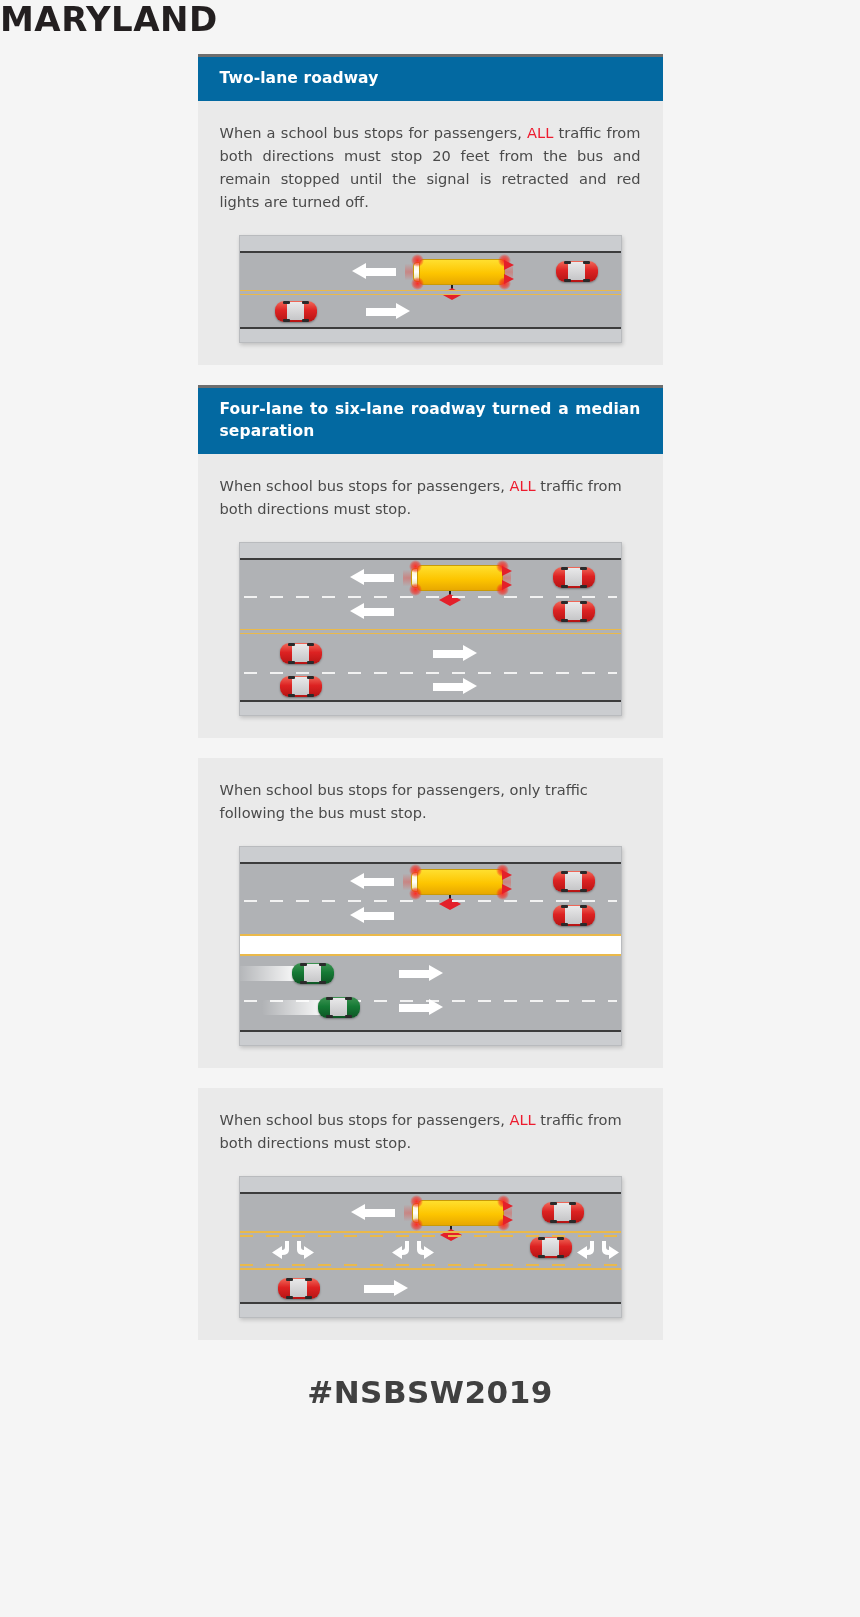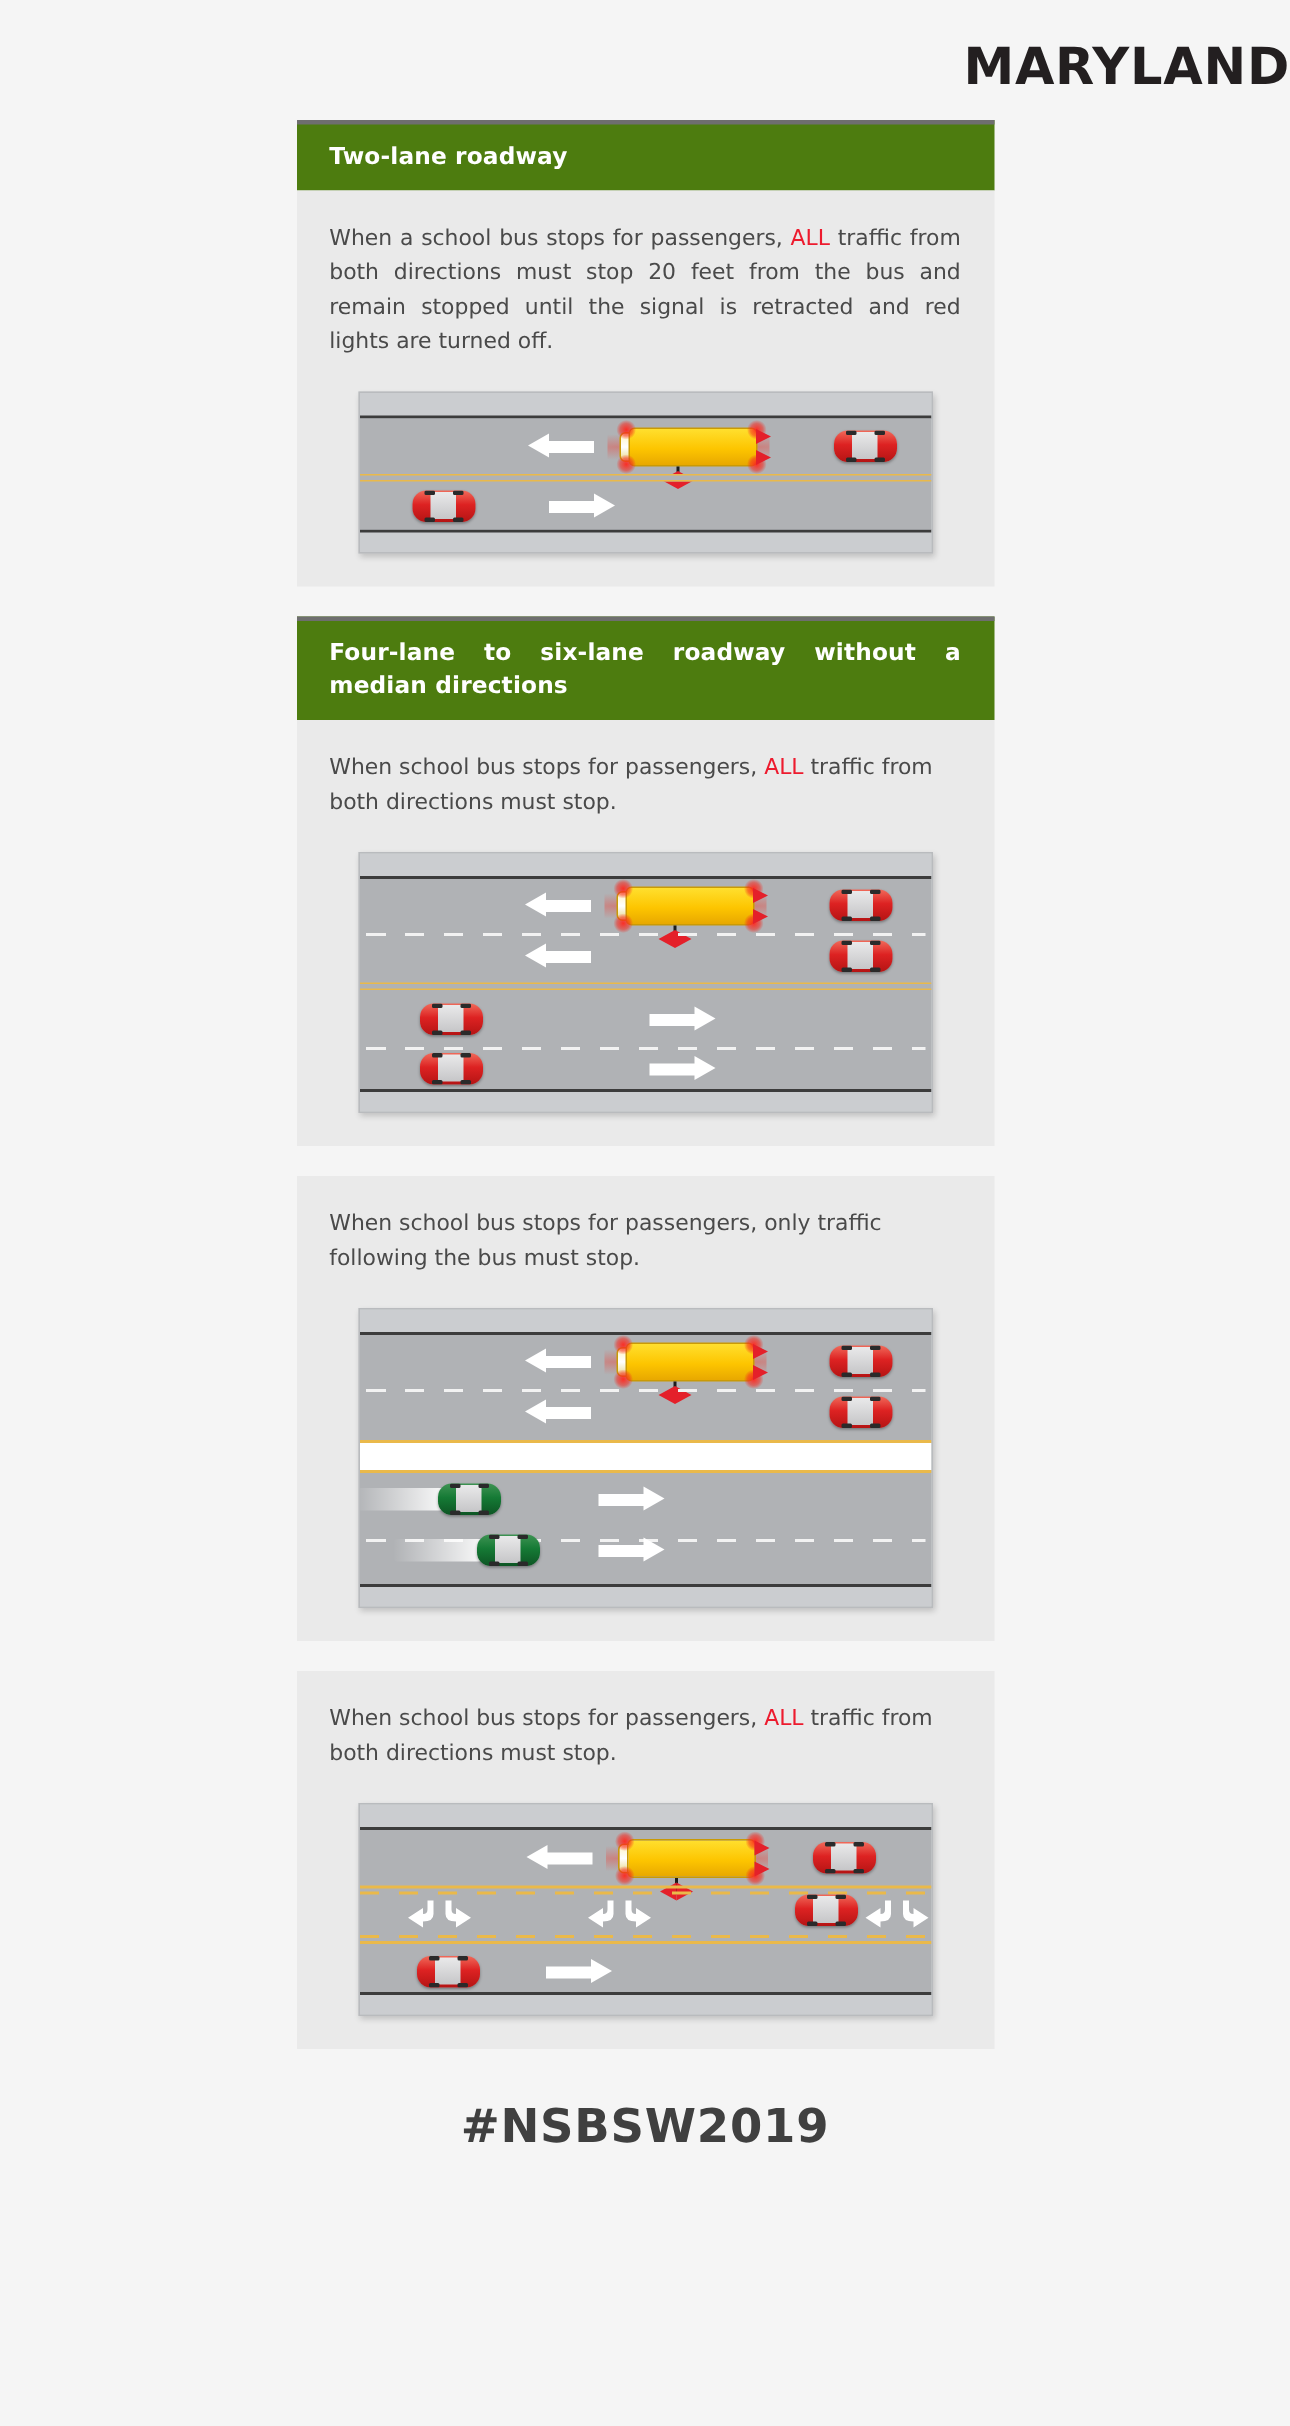--- a/index.html
+++ b/index.html
@@ -11,41 +11,41 @@
   }
   .page {
     position: relative;
     width: 860px;
     height: 1617px;
     background: #f5f5f5;
     overflow: hidden;
   }
 
   
-  .titleblock { padding-top: 26px; text-align: right; }
+  .titleblock { text-align: left; }
   .title-main {
     font-size: 34px;
     font-weight: 800;
     letter-spacing: 0.5px;
     color: #231f20;
     line-height: 1.12;
   }
   .title-sub {
     font-size: 30px;
     font-weight: 500;
     color: #ed1b2e;
     line-height: 1.15;
     margin-top: 1px;
   }
 
   
   .cards { width: 465px; margin: 16px auto 0 auto; }
   .card { margin-bottom: 20px; }
   .card-header {
-    background: #4d7c0f;
+    background: #0369a1;
     border-top: 3px solid #6e6e6e;
     color: #ffffff;
     font-size: 15.5px;
     font-weight: 700;
     line-height: 1.45;
     padding: 10px 22px 11px 22px;
     letter-spacing: 0.1px;
   }
   .card-header.justify { text-align: justify; text-align-last: left; }
   .card-body {
@@ -263,21 +263,21 @@
                   </div>
               </div>
             </div>
             <div class="shoulder-bot"></div>
           </div>
         </div>
       </div>
     </div>
 
     <div class="card">
-      <div class="card-header justify">Four-lane to six-lane roadway without a median directions</div>
+      <div class="card-header justify">Four-lane to six-lane roadway turned a median separation</div>
       <div class="card-body">
         <div class="card-text"><span>When school bus stops for passengers, </span><span class="hl">ALL</span><span> traffic from both directions must stop.</span></div>
 
         <div class="diagram-wrap">
           <div class="diagram">
             <div class="shoulder-top"></div>
             <div class="road" style="height:140px;">
 
               <div class="lane" style="height:36px;">
                 <div class="arrow left" style="left:110px; top:9px;">

